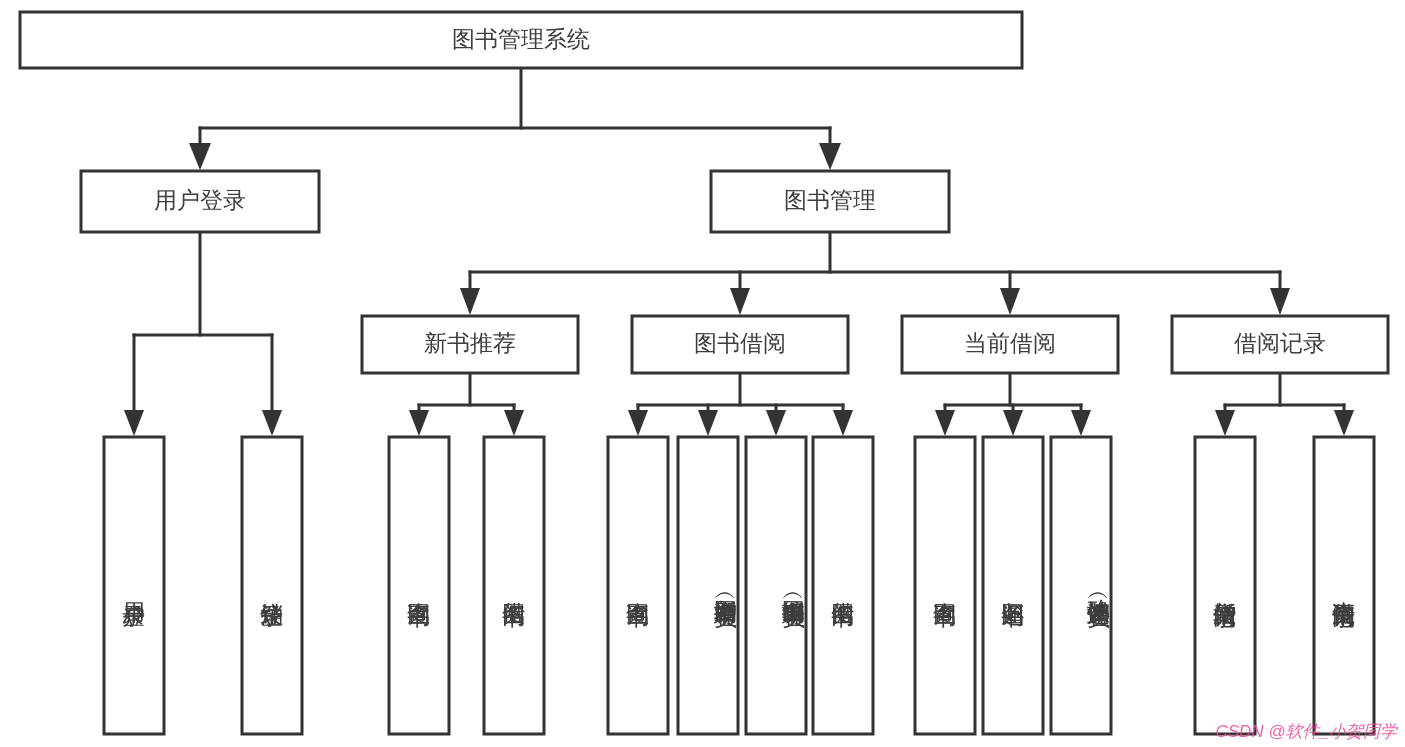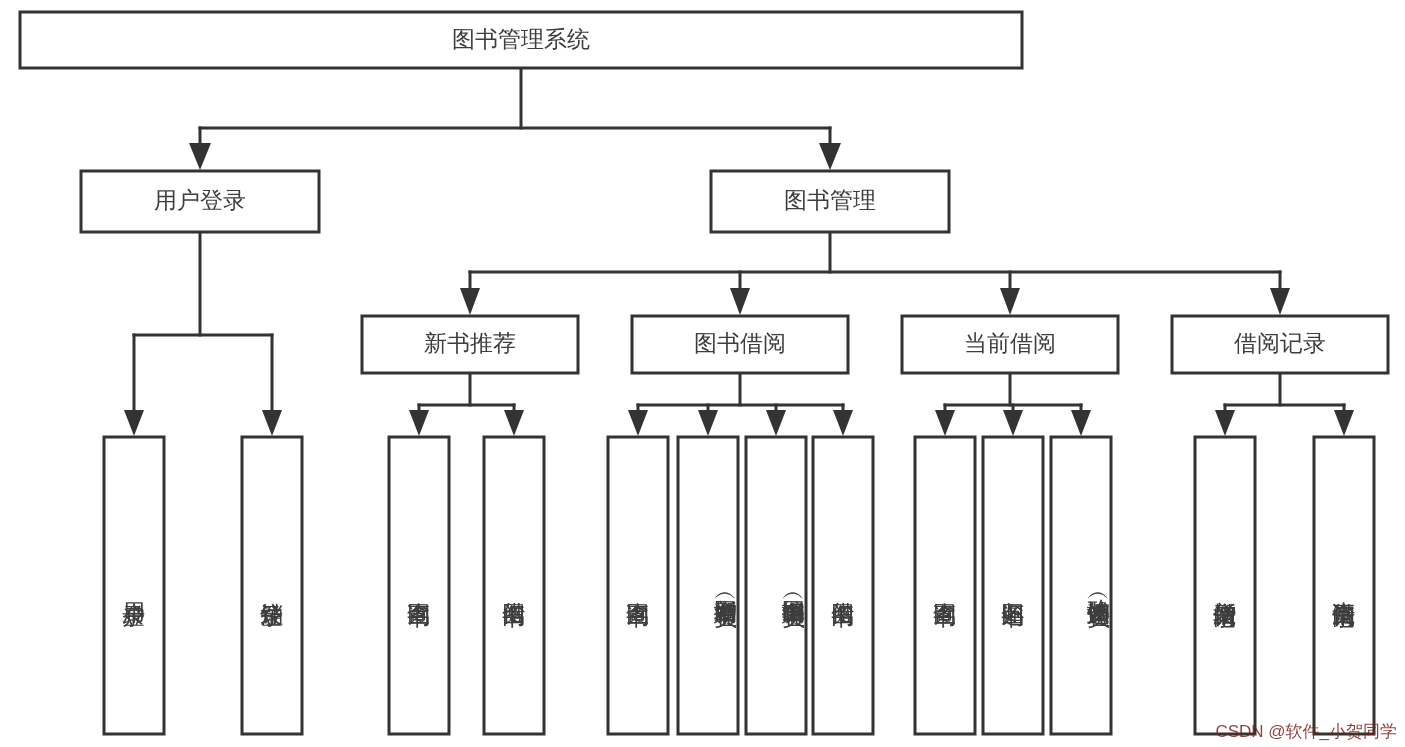--- a/index.html
+++ b/index.html
@@ -64,23 +64,24 @@
     white-space: nowrap;
     pointer-events: none;
     user-select: none;
   }
   .watermark {
     position: absolute;
     right: 8px;
     bottom: 4px;
     font-family: "Liberation Sans", "DejaVu Sans", sans-serif;
     font-size: 17px;
-    color: #7f1d1d;
+    color: #ec4899;
     white-space: nowrap;
     opacity: 0.85;
+    font-style: italic;
   }
 </style>
 </head>
 <body>
 
 <div id="diagram-root">
 
   <svg class="diagram" viewBox="0 0 1405 747" xmlns="http://www.w3.org/2000/svg">
 
     <g>

